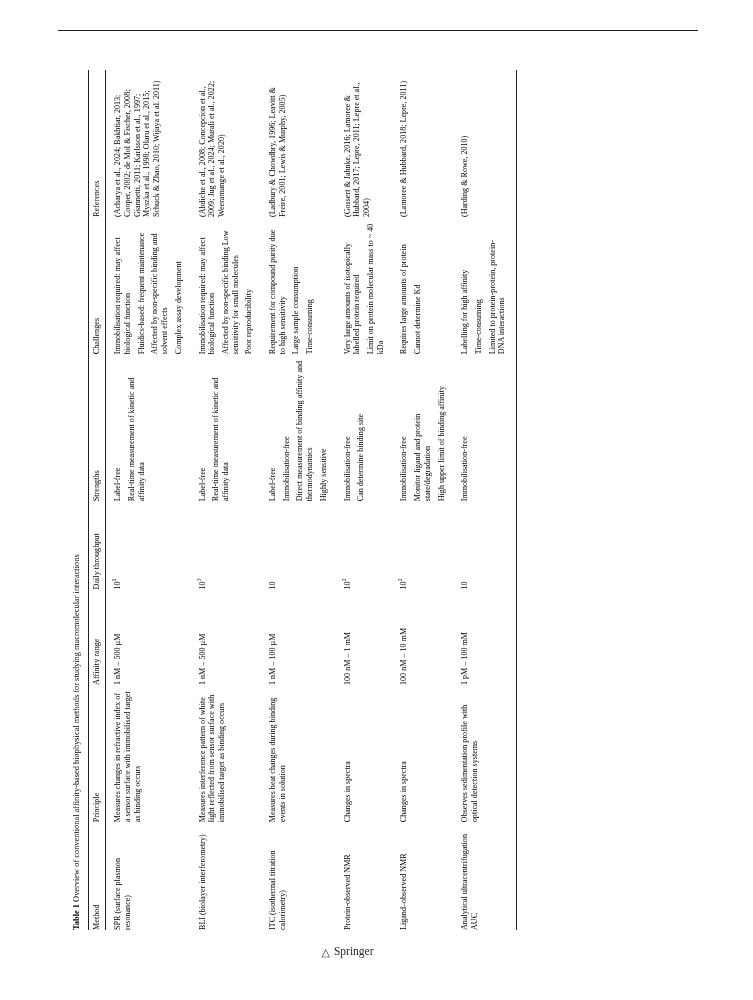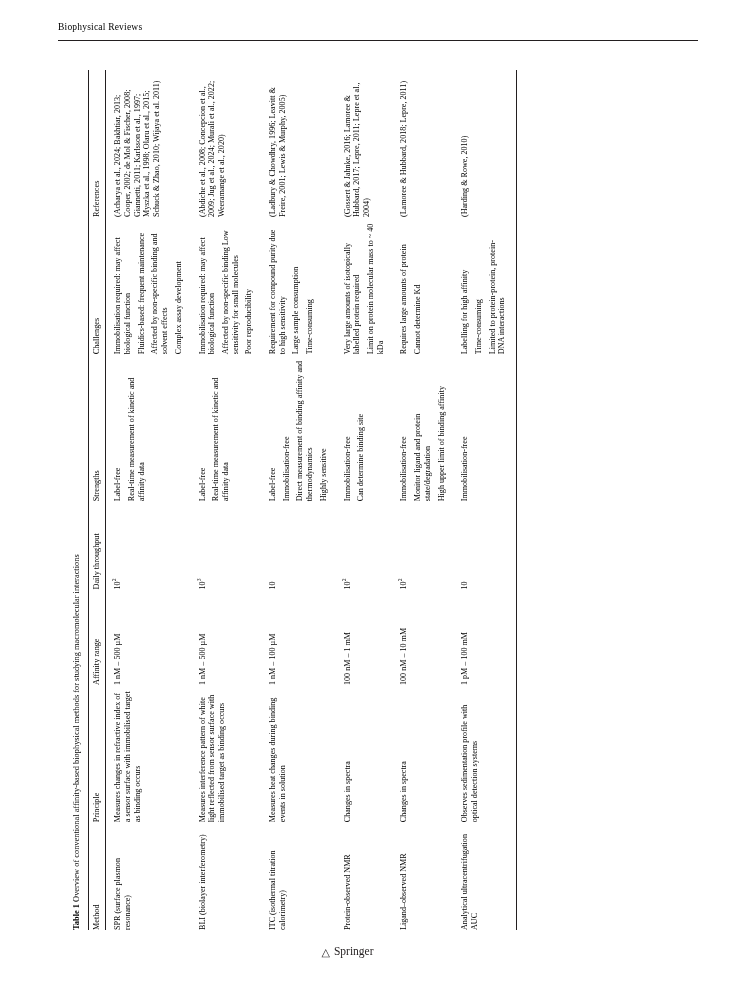--- a/index.html
+++ b/index.html
@@ -113,21 +113,20 @@
   }
   .footer .springer-name {
     font-family: "Liberation Serif", serif;
     font-size: 11.5px;
   }
 </style>
 </head>
 <body>
 
 <div class="page-header">
-  <div>Biophysical Reviews</div>
   <div class="rule"></div>
 </div>
 
 <div class="rot-wrap">
   <div class="rot-inner">
 
     <div class="tbl-caption">
       <b>Table 1</b>
       <span>Overview of conventional affinity-based biophysical methods for studying macromolecular interactions</span>
     </div>

